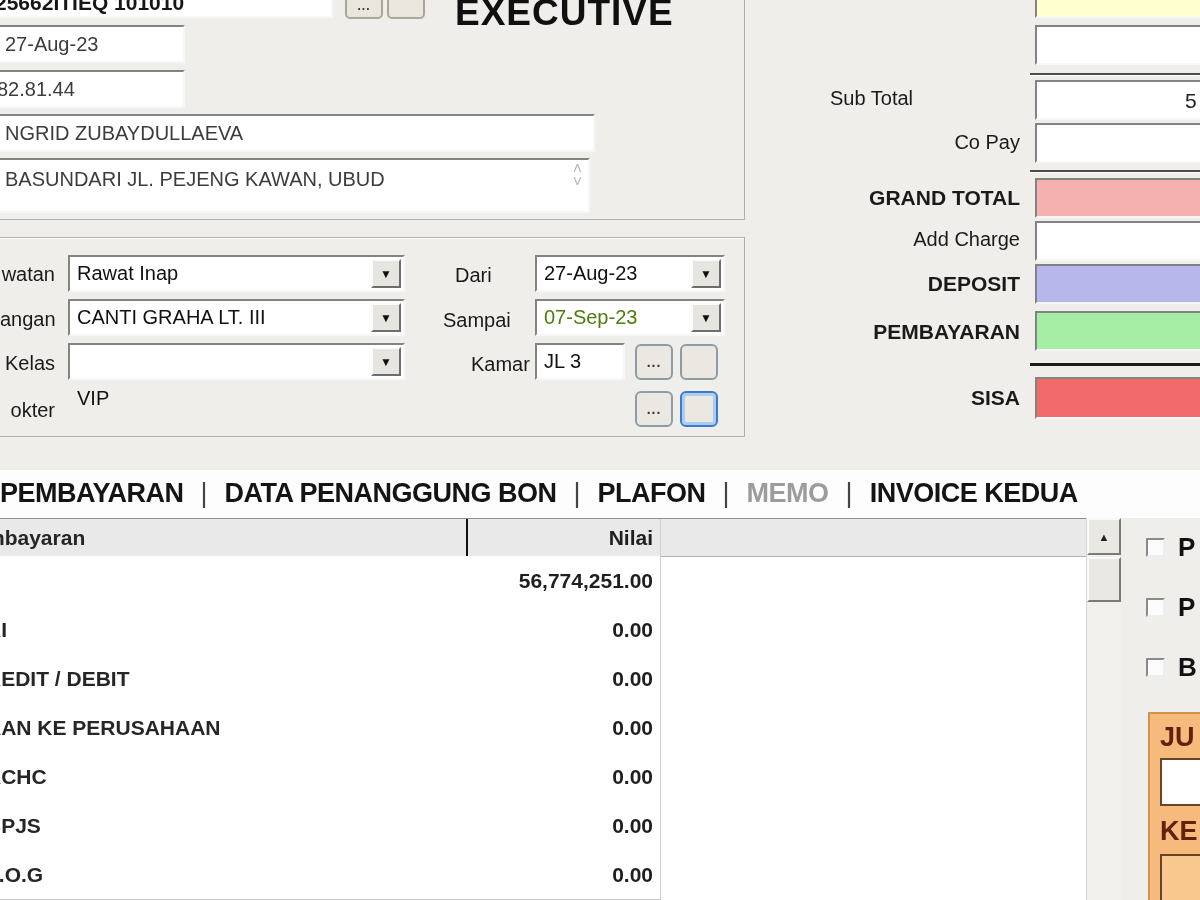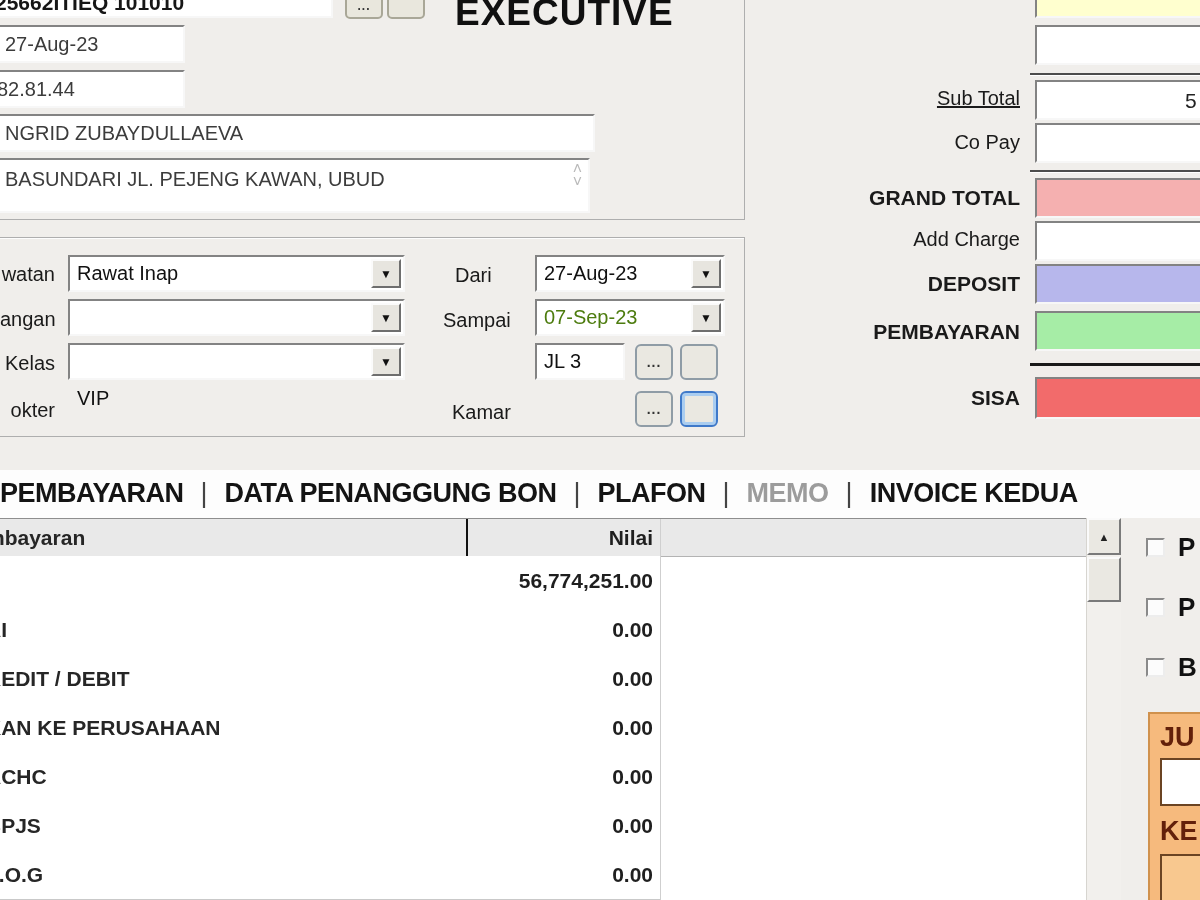--- a/index.html
+++ b/index.html
@@ -72,20 +72,21 @@
   <div class="abs lbl" style="left:0px;top:263px;width:55px;text-align:right;">watan</div>
   <div class="abs sunken" style="left:68px;top:255px;width:337px;height:37px;text-decoration:underline;">
     <div class="fieldtext abs" style="left:7px;top:5px;color:#111;">Rawat Inap</div>
     <div class="ddbtn">
         <span>▼</span>
       </div>
   </div>
 
   <div class="abs lbl" style="left:0px;top:308px;width:55px;text-align:right;">angan</div>
   <div class="abs sunken" style="left:68px;top:299px;width:337px;height:37px;">
+    <div class="fieldtext abs" style="left:7px;top:5px;color:#111;">CANTI GRAHA LT. III</div>
     <div class="ddbtn">
         <span>▼</span>
       </div>
   </div>
 
   <div class="abs lbl" style="left:0px;top:352px;width:55px;text-align:right;">Kelas</div>
   <div class="abs sunken" style="left:68px;top:343px;width:337px;height:37px;">
     <div class="fieldtext abs" style="left:7px;top:5px;color:#111;margin-top:37px;">VIP</div>
     <div class="ddbtn">
         <span>▼</span>
@@ -103,40 +104,40 @@
   </div>
 
   <div class="abs lbl" style="left:443px;top:309px;">Sampai</div>
   <div class="abs sunken" style="left:535px;top:299px;width:190px;height:37px;">
     <div class="fieldtext abs" style="left:7px;top:5px;color:#4d7c0f;">07-Sep-23</div>
     <div class="ddbtn">
         <span>▼</span>
       </div>
   </div>
 
-  <div class="abs lbl" style="left:452px;top:353px;margin-top:48px;">Kamar</div>
+  <div class="abs lbl" style="left:471px;top:353px;">Kamar</div>
   <div class="abs sunken" style="left:535px;top:343px;width:90px;height:37px;">
     <div class="fieldtext abs" style="left:7px;top:5px;color:#111;">JL 3</div>
   </div>
   <div class="abs smallbtn" style="left:635px;top:344px;width:38px;height:36px;">
       <span>...</span>
     </div>
   <div class="abs smallbtn" style="left:680px;top:344px;width:38px;height:36px;"></div>
   <div class="abs smallbtn" style="left:635px;top:391px;width:38px;height:36px;">
       <span>...</span>
     </div>
   <div class="abs smallbtn" style="left:680px;top:391px;width:38px;height:36px;border:2px solid #3f79c9;box-shadow:inset 0 0 0 3px #aacdf0;"></div>
 
   <div class="abs sunken" style="left:1035px;top:-8px;width:180px;height:26px;background:#ffffcf;"></div>
 
   <div class="abs sunken" style="left:1035px;top:25px;width:180px;height:40px;"></div>
 
   <div class="abs divline" style="left:1030px;top:73px;width:185px;"></div>
 
-  <div class="abs lbl" style="left:830px;top:87px;width:190px;text-align:right;text-decoration:underline;">Sub Total</div>
+  <div class="abs lbl" style="left:830px;top:87px;width:190px;">Sub Total</div>
   <div class="abs sunken" style="left:1035px;top:80px;width:180px;height:40px;">
     <span class="abs" style="left:148px;top:7px;font-size:21px;color:#222;">5</span>
   </div>
 
   <div class="abs lbl" style="left:830px;top:131px;width:190px;text-align:right;">Co Pay</div>
   <div class="abs sunken" style="left:1035px;top:123px;width:180px;height:40px;"></div>
 
   <div class="abs divline" style="left:1030px;top:170px;width:185px;"></div>
 
   <div class="abs lbl b" style="left:790px;top:186px;width:230px;text-align:right;">GRAND TOTAL</div>

